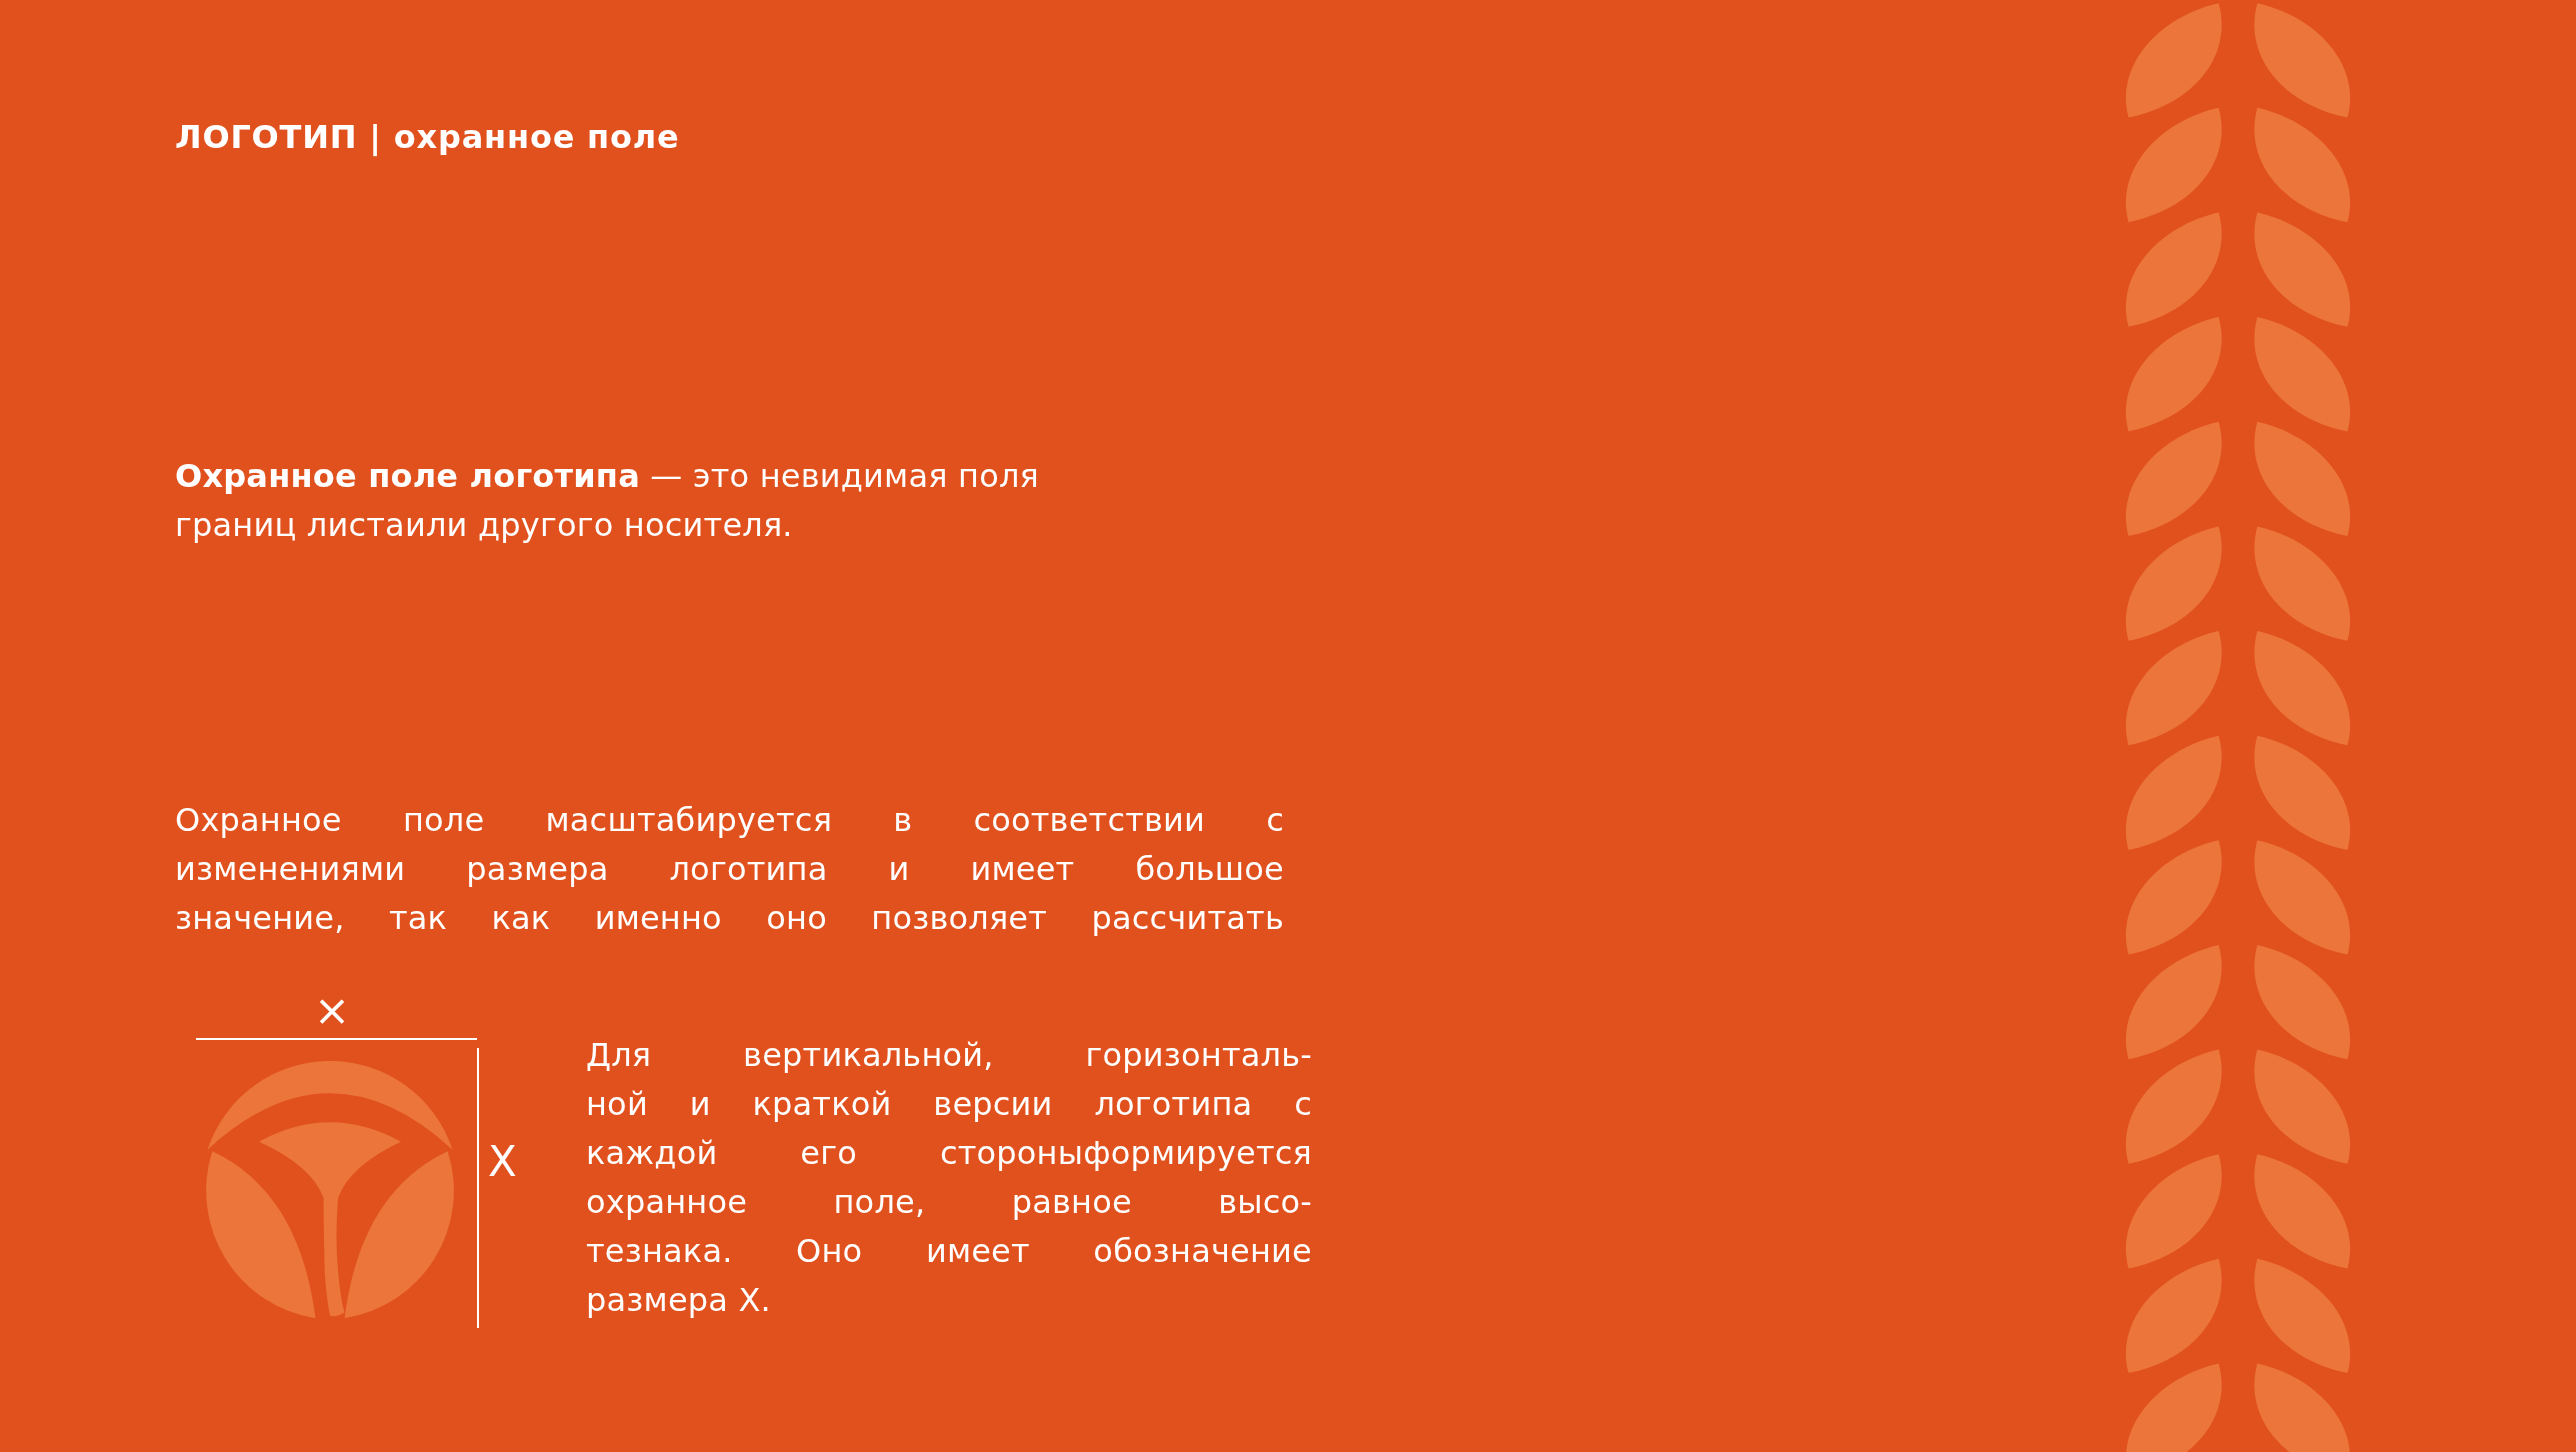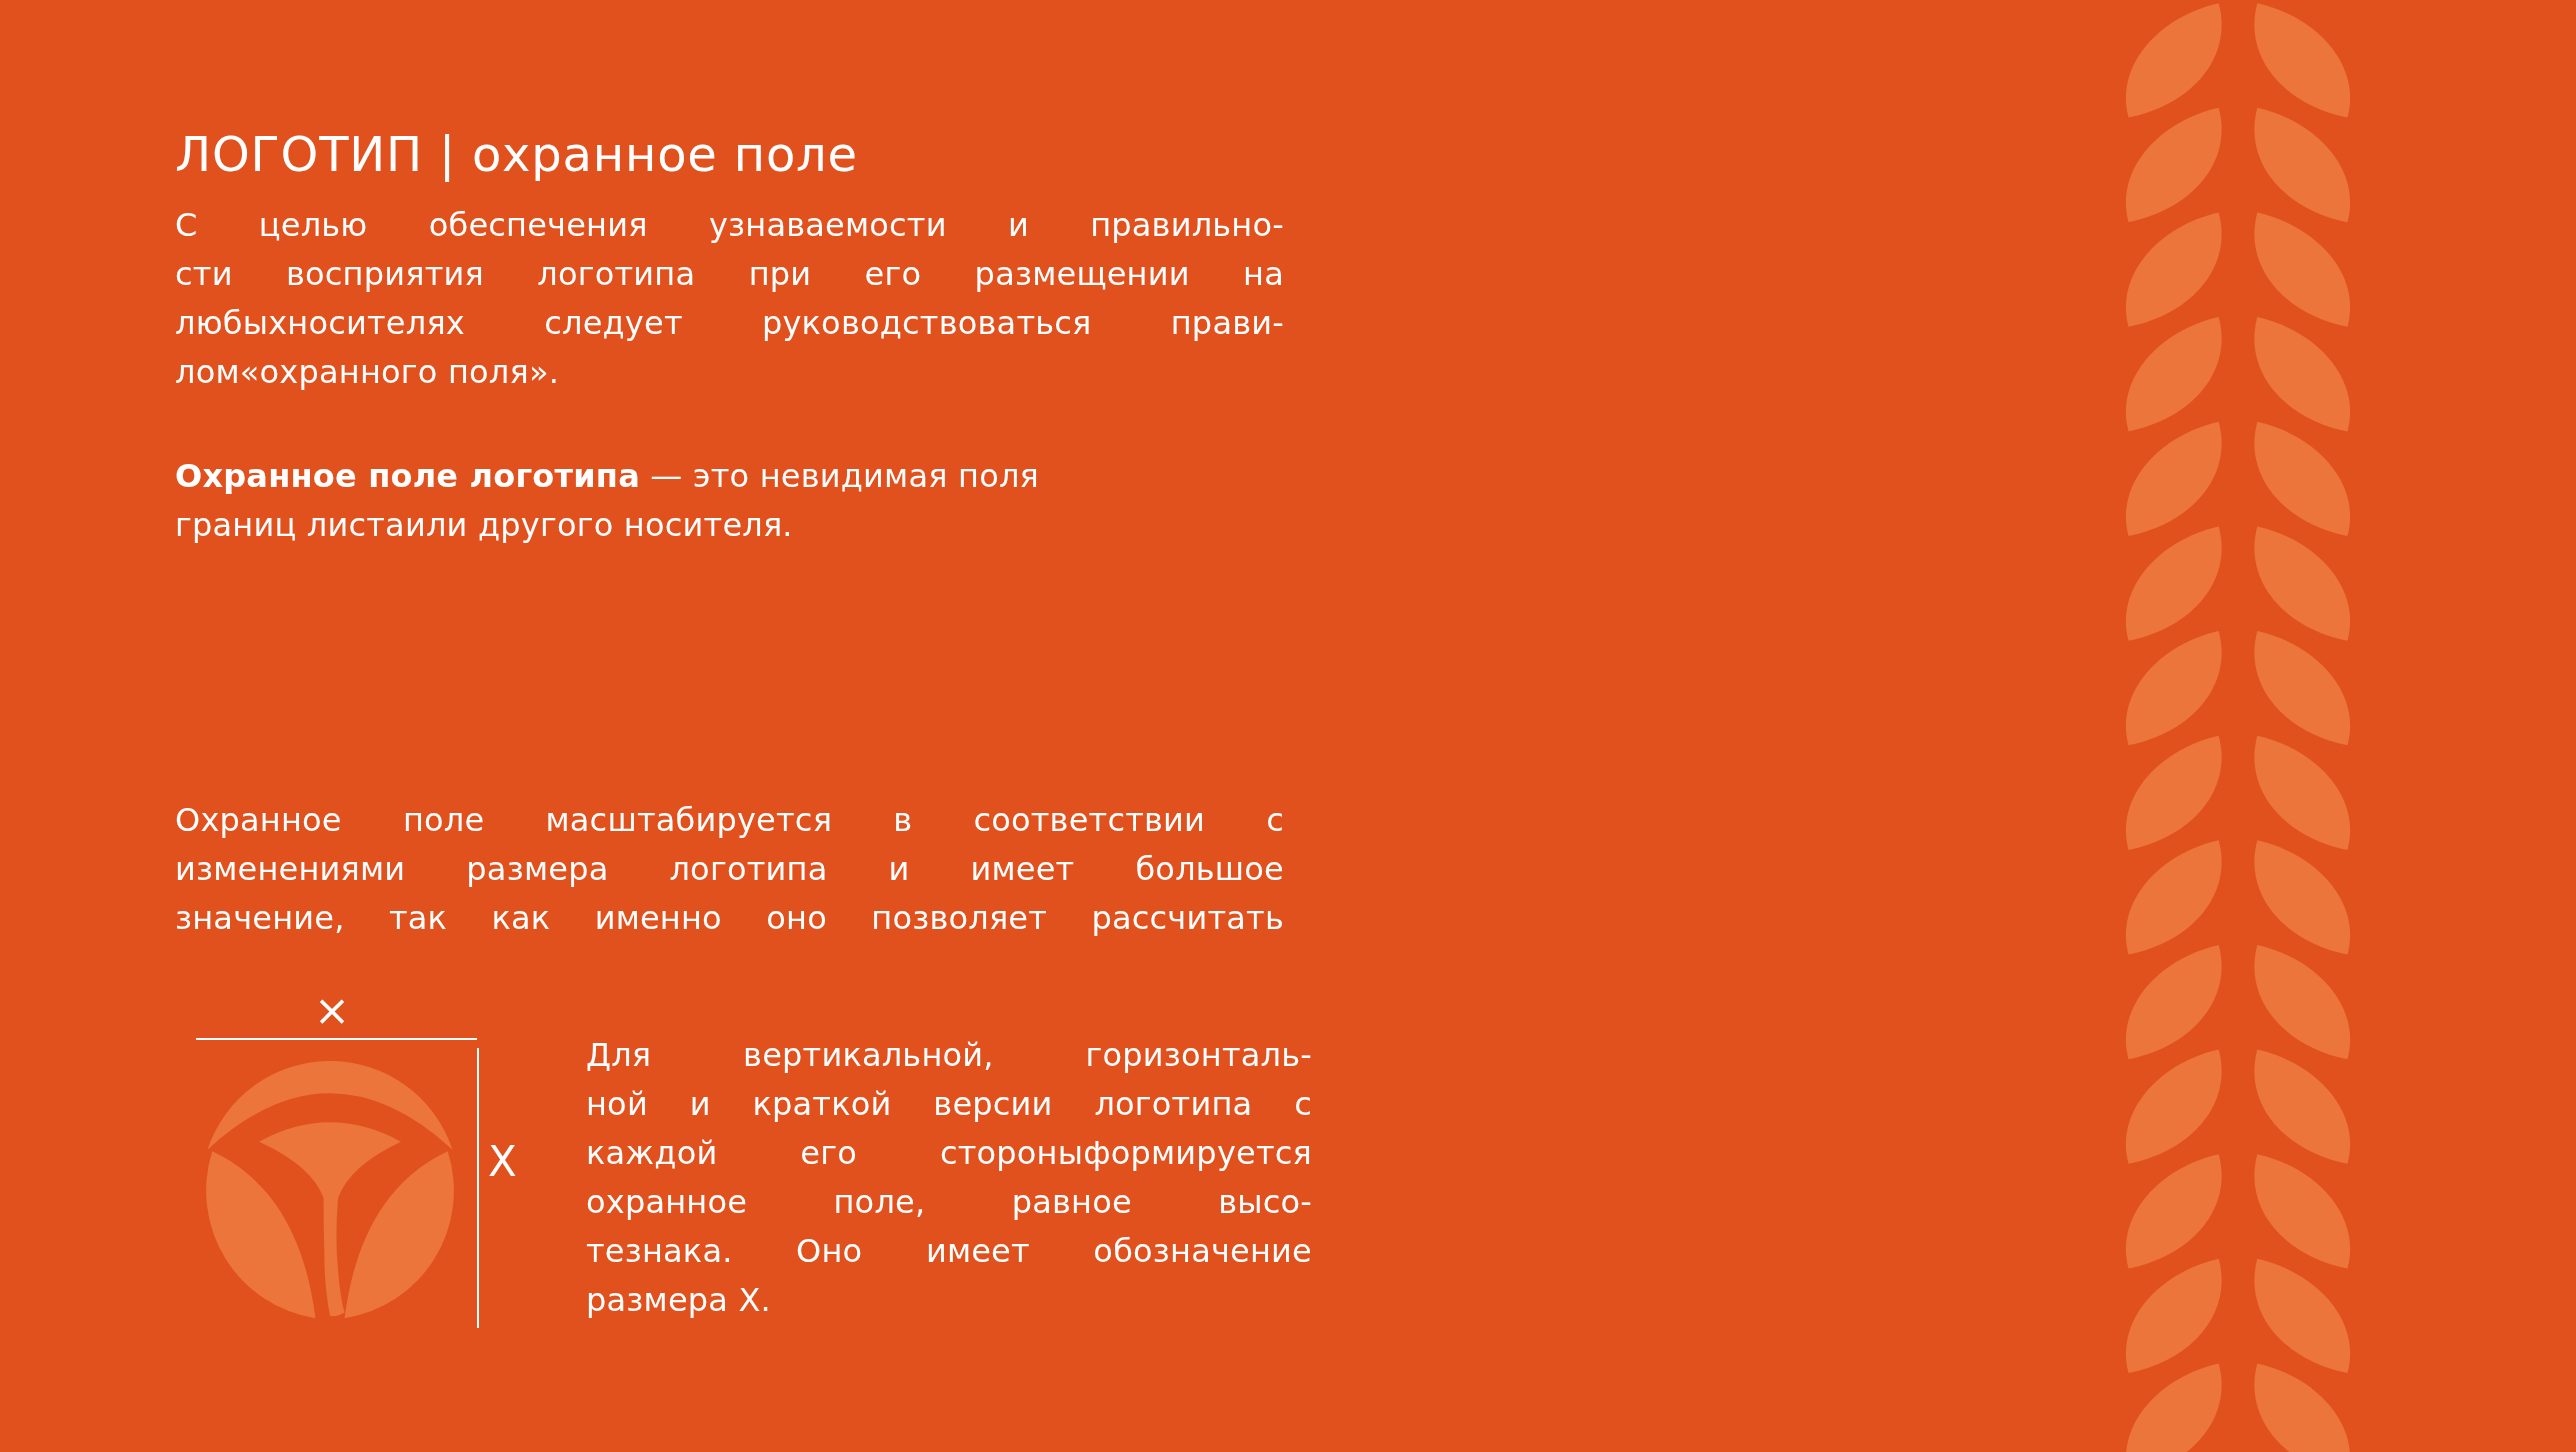--- a/index.html
+++ b/index.html
@@ -3,21 +3,21 @@
 <meta charset="utf-8">
 <style>
   html,body{margin:0;padding:0;background:#E1511E;}
   .canvas{
     position:relative; width:2576px; height:1452px; overflow:hidden;
     background:#E1511E; color:#FFFFFF;
     font-family:"DejaVu Sans","Liberation Sans",sans-serif;
   }
   .abs{position:absolute;}
   .title{
-    left:175px; top:126px; font-size:48px; font-weight:normal; letter-spacing:0.8px;
+    left:175px; top:118px; font-size:32px; font-weight:bold; letter-spacing:0.8px;
     white-space:nowrap;
   }
   .para{font-size:32px; line-height:49px; letter-spacing:0.2px;}
   .p1{left:175px; top:201px; width:1109px;}
   .p2{left:175px; top:452px; width:1109px;}
   .p3{left:175px; top:796px; width:1109px;}
   .caption{left:586px; top:1031px; width:726px;}
   .line-justify{
     white-space:pre-line;
     text-align:justify;
@@ -71,26 +71,20 @@
         <use href="#leafR" y="1560"></use>
         <use href="#leafL" y="1690"></use>
         <use href="#leafR" y="1690"></use>
         <use href="#leafL" y="1820"></use>
         <use href="#leafR" y="1820"></use>
       </g>
   </svg>
 
   <div class="abs title">ЛОГОТИП | охранное поле</div>
 
-  <div class="abs para p1">
-    <div class="line-justify">С целью обеспечения узнаваемости и правильно-
-сти восприятия логотипа при его размещении на
-любыхносителях следует руководствоваться прави-</div>
-    <div class="last-line">лом«охранного поля».</div>
-  </div>
 
   <div class="abs para p2">
     <div class="lead-line"><span class="bold">Охранное поле логотипа</span><span> — это невидимая поля</span></div>
     <div class="last-line">границ листаили другого носителя.</div>
   </div>
 
   <div class="abs para p3">
     <div class="line-justify">Охранное поле масштабируется в соответствии с
 изменениями размера логотипа и имеет большое
 значение, так как именно оно позволяет рассчитать</div>

